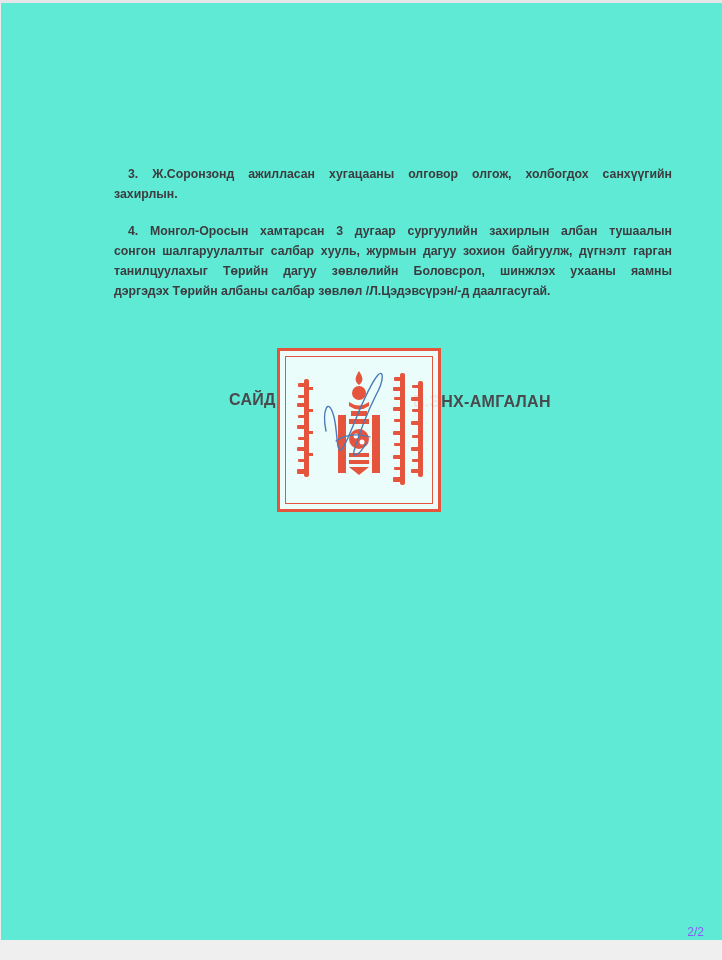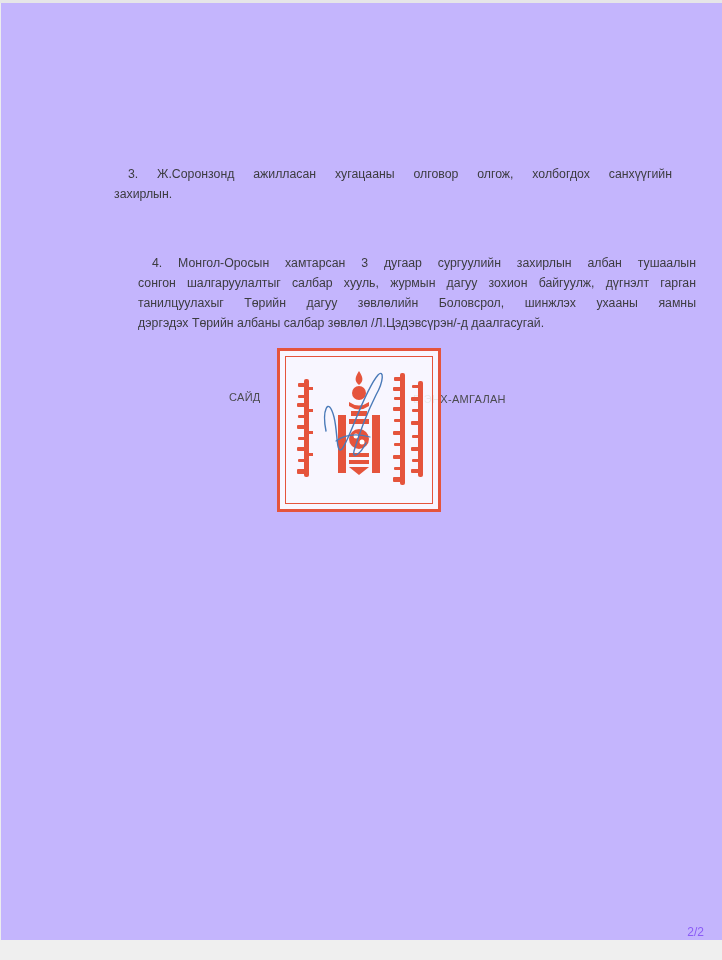--- a/index.html
+++ b/index.html
@@ -17,23 +17,24 @@
     .top-edge {
       position: absolute;
       left: 0; top: 0;
       width: 722px; height: 3px;
       background: #e6e6e8;
     }
     .page {
       position: absolute;
       left: 0; top: 3px;
       width: 722px; height: 937px;
-      background: #c4b5fd;
+      background: #5eead4;
       border-left: 1px solid #ececef;
       box-sizing: border-box;
+      font-weight: bold;
     }
     .bottom-bar {
       position: absolute;
       left: 0; top: 940px;
       width: 722px; height: 20px;
       background: #efefef;
     }
     .paragraph {
       position: absolute;
       left: 113px;
@@ -48,25 +49,25 @@
       white-space: nowrap;
       text-align-last: justify;
     }
     .paragraph .line.last {
       text-align-last: left;
     }
     .paragraph .indent {
       padding-left: 14px;
     }
     #para-3 { top: 161px; }
-    #para-4 { top: 250px; margin-left: 24px; }
+    #para-4 { top: 218px; }
 
     .sig-label {
       position: absolute;
-      font-size: 11px;
+      font-size: 16px;
       color: #4a4a4e;
       letter-spacing: 0.3px;
     }
     #sig-title { left: 228px; top: 388px; }
     #sig-name { left: 412px; top: 390px; }
 
     .stamp {
       position: absolute;
       left: 276px;
       top: 345px;

